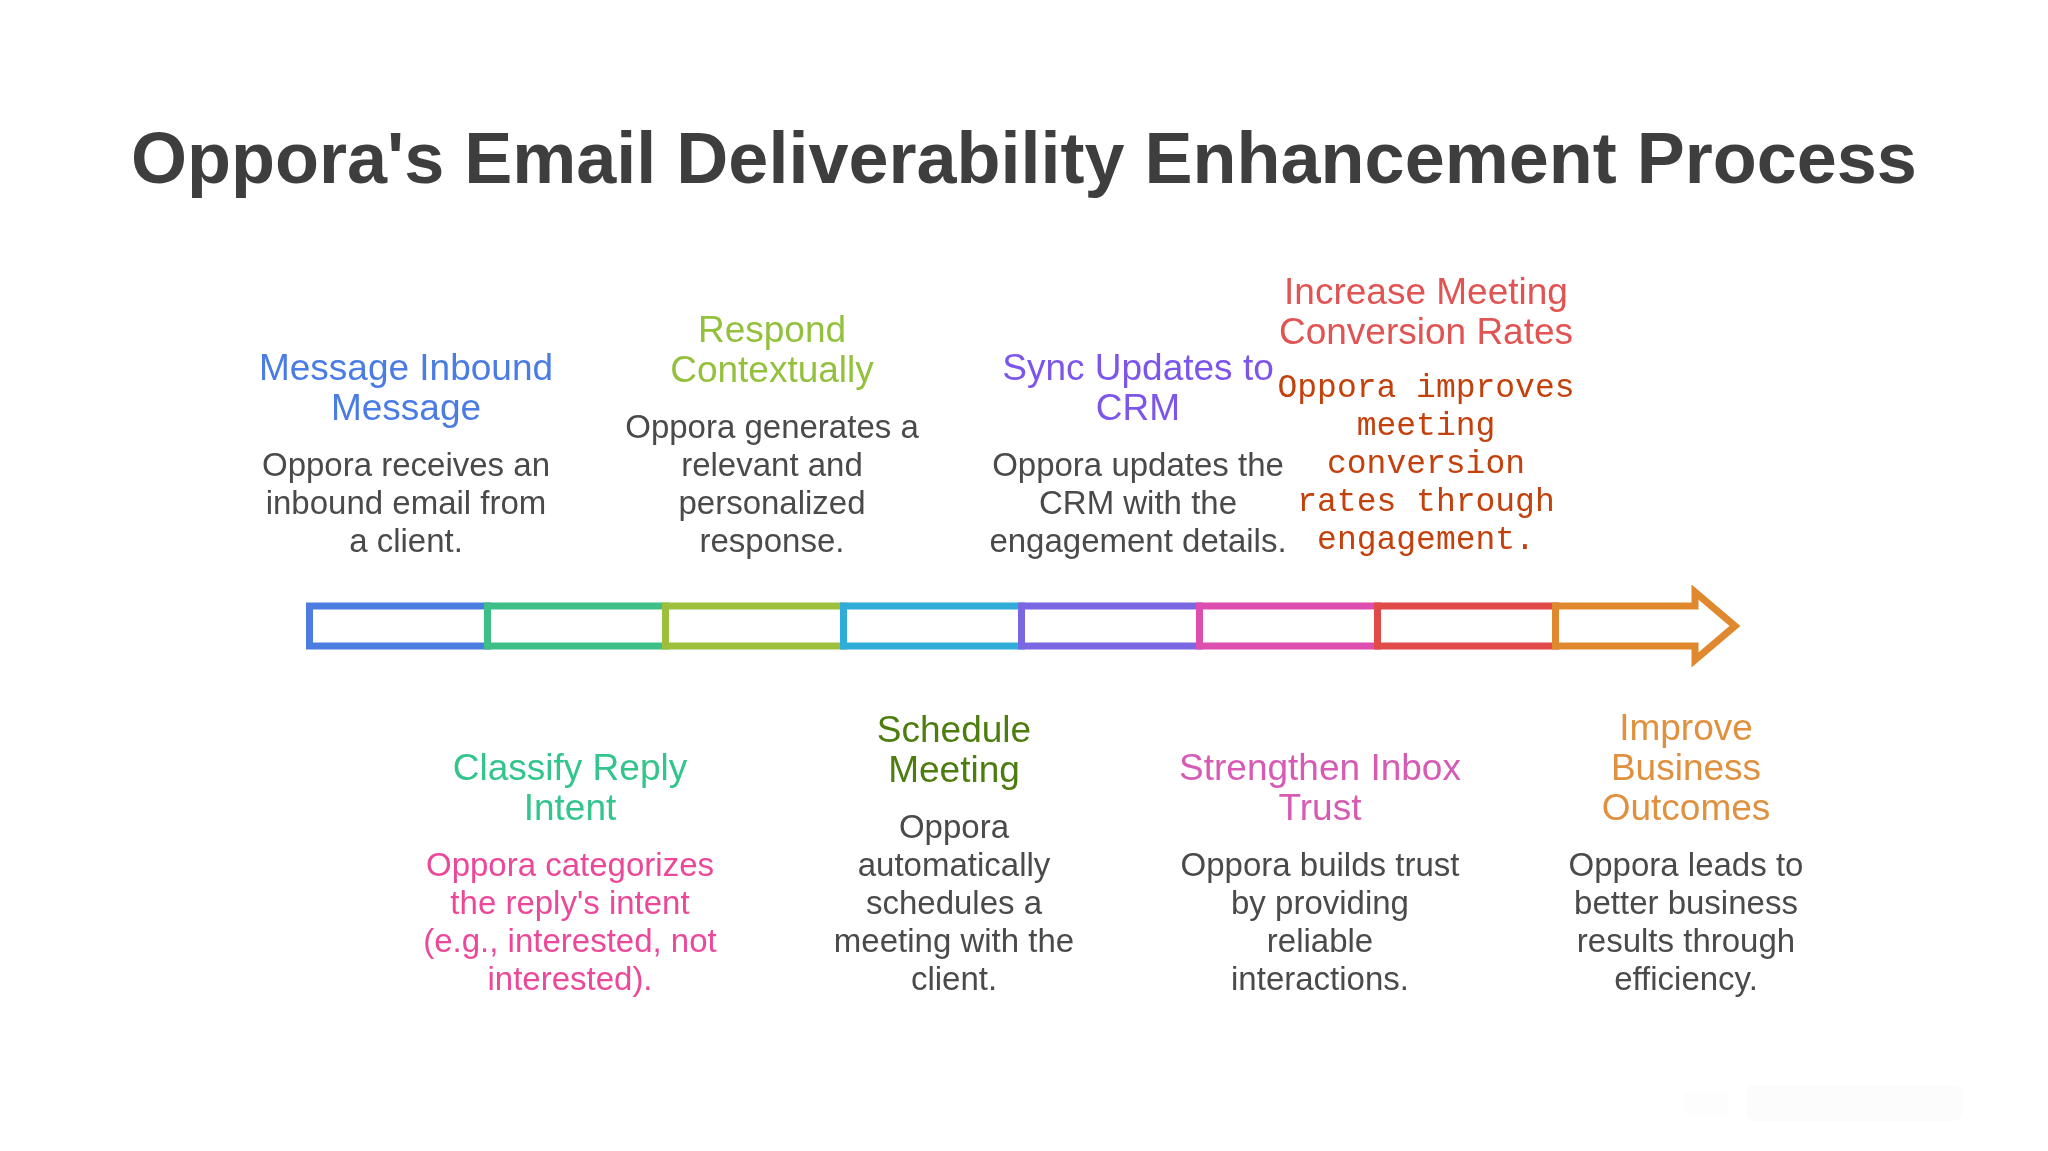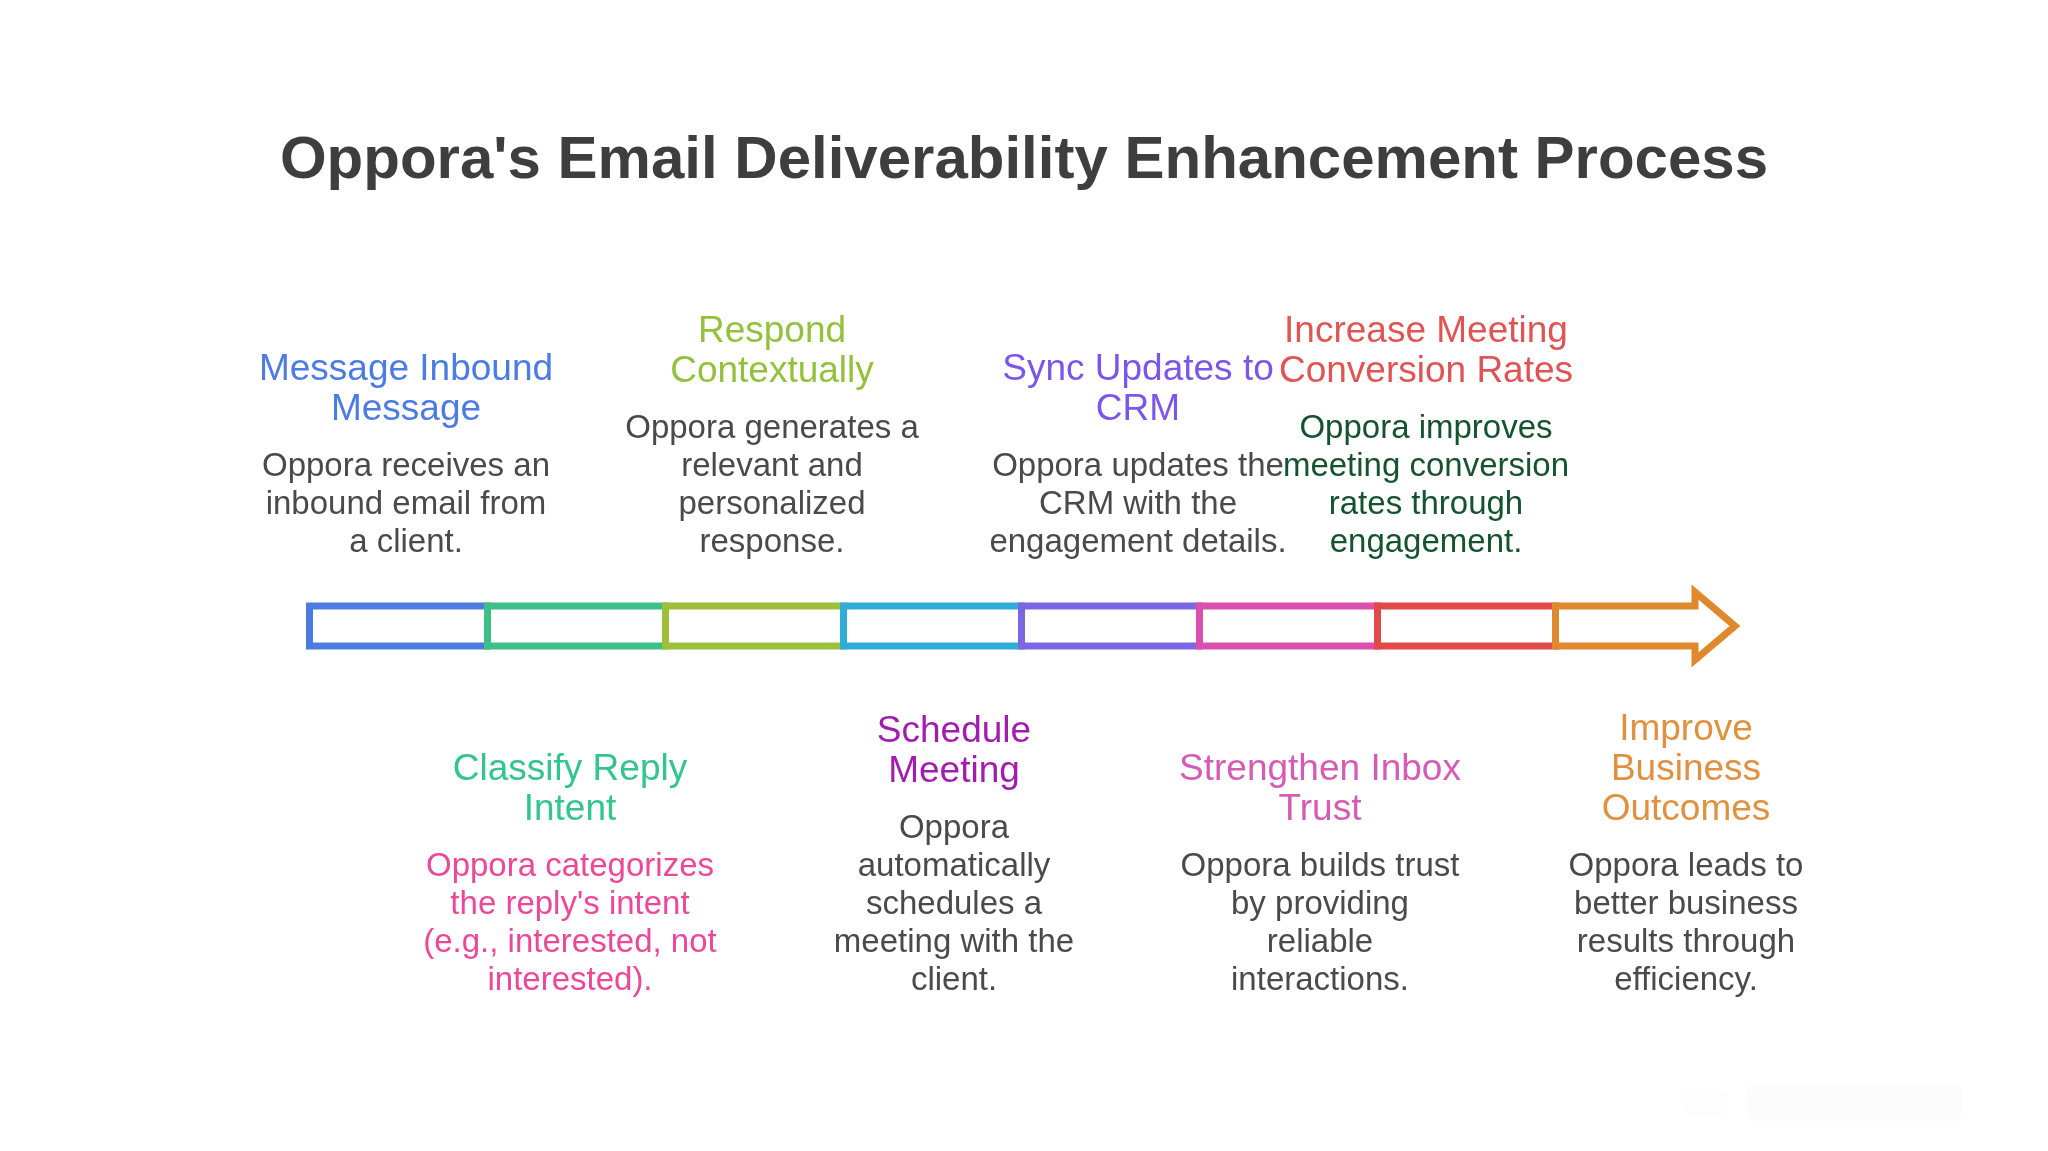--- a/index.html
+++ b/index.html
@@ -16,21 +16,21 @@
     position: absolute;
     inset: 0;
   }
   .page-title {
     position: absolute;
     top: 122px;
     left: 0;
     width: 100%;
     margin: 0;
     text-align: center;
-    font-size: 60px;
+    font-size: 72px;
     line-height: 72px;
     font-weight: 700;
     letter-spacing: 0px;
   }
   .row { position: absolute; left: 0; width: 100%; }
   .row-top { top: 0; height: 560px; }
   .row-bottom { top: 0; height: 998px; }
   .step {
     position: absolute;
     bottom: 0;
@@ -110,21 +110,21 @@
       <h3 class="step-title" style="color: rgb(148, 193, 61);">Respond
 Contextually</h3>
       <p class="step-desc" style="color: rgb(74, 74, 74);">Oppora generates a
 relevant and
 personalized
 response.</p>
     </div>
     <div class="step pos-t4">
       <h3 class="step-title" style="color: rgb(224, 84, 84);">Increase Meeting
 Conversion Rates</h3>
-      <p class="step-desc" style="color: #14532d;">Oppora improves
+      <p class="step-desc" style="color: #c2410c; font-family: Liberation Mono, monospace;">Oppora improves
 meeting conversion
 rates through
 engagement.</p>
     </div>
   </div>
 
   <svg class="arrow-svg" width="1440" height="85" viewBox="0 0 1440 85" aria-hidden="true">
     <rect x="3.5" y="21" width="178" height="40" fill="#ffffff" stroke="currentColor" stroke-width="7" style="color: rgb(77, 124, 224);"></rect>
     <rect x="181.5" y="21" width="178" height="40" fill="#ffffff" stroke="currentColor" stroke-width="7" style="color: rgb(63, 191, 136);"></rect>
     <rect x="359.5" y="21" width="178" height="40" fill="#ffffff" stroke="currentColor" stroke-width="7" style="color: rgb(156, 192, 60);"></rect>
@@ -138,21 +138,21 @@
   <div class="row row-bottom">
     <div class="step pos-b1">
       <h3 class="step-title" style="color: rgb(51, 197, 140);">Classify Reply
 Intent</h3>
       <p class="step-desc" style="color: #ec4899;">Oppora categorizes
 the reply's intent
 (e.g., interested, not
 interested).</p>
     </div>
     <div class="step pos-b2">
-      <h3 class="step-title" style="color: #a21caf;">Schedule
+      <h3 class="step-title" style="color: #4d7c0f;">Schedule
 Meeting</h3>
       <p class="step-desc" style="color: rgb(74, 74, 74);">Oppora
 automatically
 schedules a
 meeting with the
 client.</p>
     </div>
     <div class="step pos-b4">
       <h3 class="step-title" style="color: rgb(224, 145, 63);">Improve
 Business

